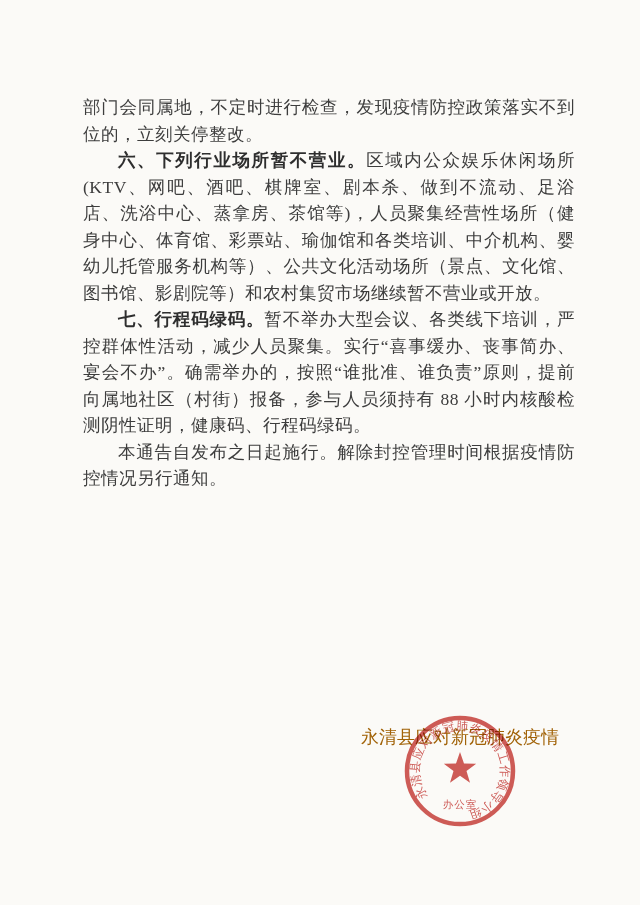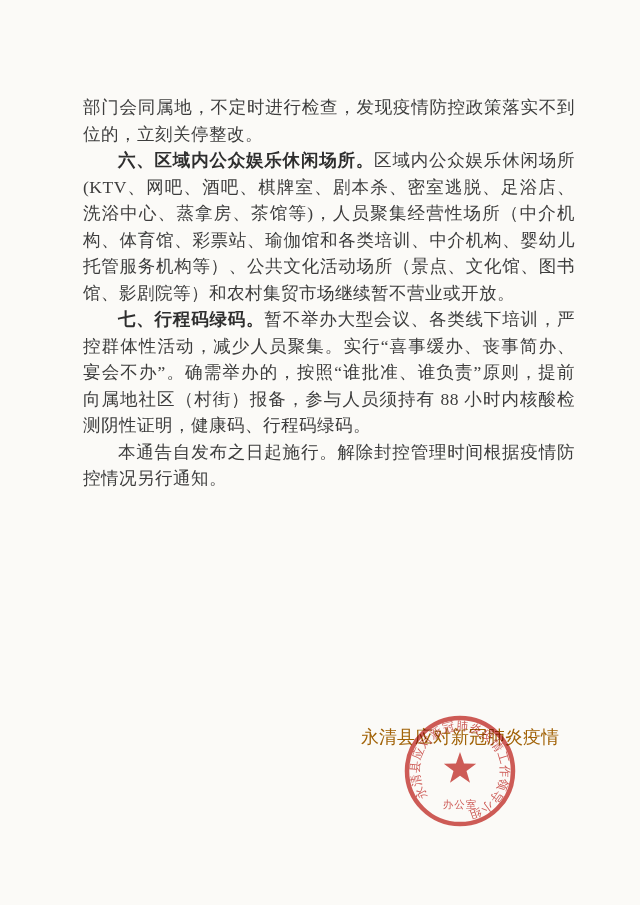--- a/index.html
+++ b/index.html
@@ -75,21 +75,21 @@
     text-anchor: middle;
   }
 </style>
 </head>
 <body>
 
 <div class="page">
 
   <div class="content">
     <p class="para no-indent"><span>部门会同属地，不定时进行检查，发现疫情防控政策落实不到位的，立刻关停整改。</span></p>
-    <p class="para"><span class="lead">六、区域内公众娱乐休闲场所。</span><span>区域内公众娱乐休闲场所(KTV、网吧、酒吧、棋牌室、剧本杀、密室逃脱、足浴店、洗浴中心、蒸拿房、茶馆等)，人员聚集经营性场所（中介机构、体育馆、彩票站、瑜伽馆和各类培训、中介机构、婴幼儿托管服务机构等）、公共文化活动场所（景点、文化馆、图书馆、影剧院等）和农村集贸市场继续暂不营业或开放。</span></p>
+    <p class="para"><span class="lead">六、下列行业场所暂不营业。</span><span>区域内公众娱乐休闲场所(KTV、网吧、酒吧、棋牌室、剧本杀、做到不流动、足浴店、洗浴中心、蒸拿房、茶馆等)，人员聚集经营性场所（健身中心、体育馆、彩票站、瑜伽馆和各类培训、中介机构、婴幼儿托管服务机构等）、公共文化活动场所（景点、文化馆、图书馆、影剧院等）和农村集贸市场继续暂不营业或开放。</span></p>
     <p class="para"><span class="lead">七、行程码绿码。</span><span>暂不举办大型会议、各类线下培训，严控群体性活动，减少人员聚集。实行“喜事缓办、丧事简办、宴会不办”。确需举办的，按照“谁批准、谁负责”原则，提前向属地社区（村街）报备，参与人员须持有 88 小时内核酸检测阴性证明，健康码、行程码绿码。</span></p>
     <p class="para"><span>本通告自发布之日起施行。解除封控管理时间根据疫情防控情况另行通知。</span></p>
   </div>
 
   <div class="signature">
     <div>永清县应对新冠肺炎疫情</div>
   </div>
 
   <div class="seal">
     <svg viewBox="0 0 118 118" xmlns="http://www.w3.org/2000/svg">

